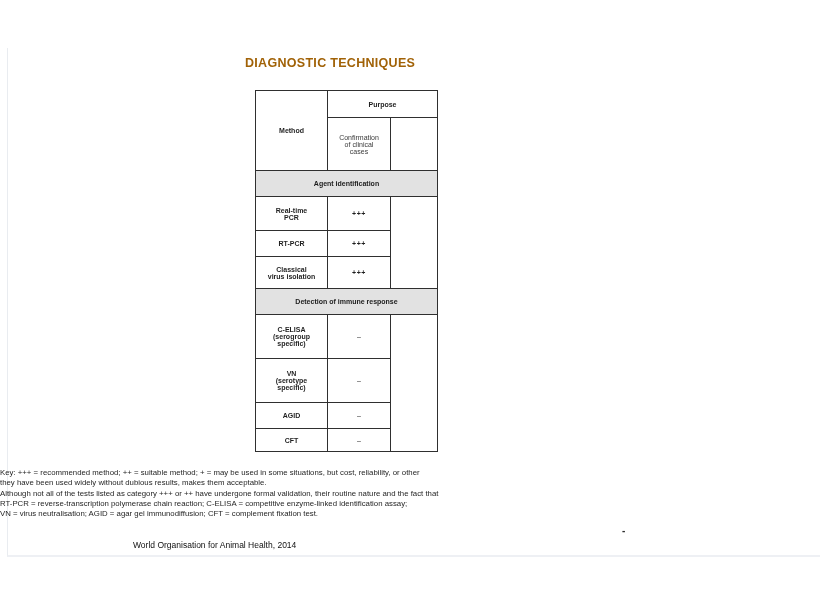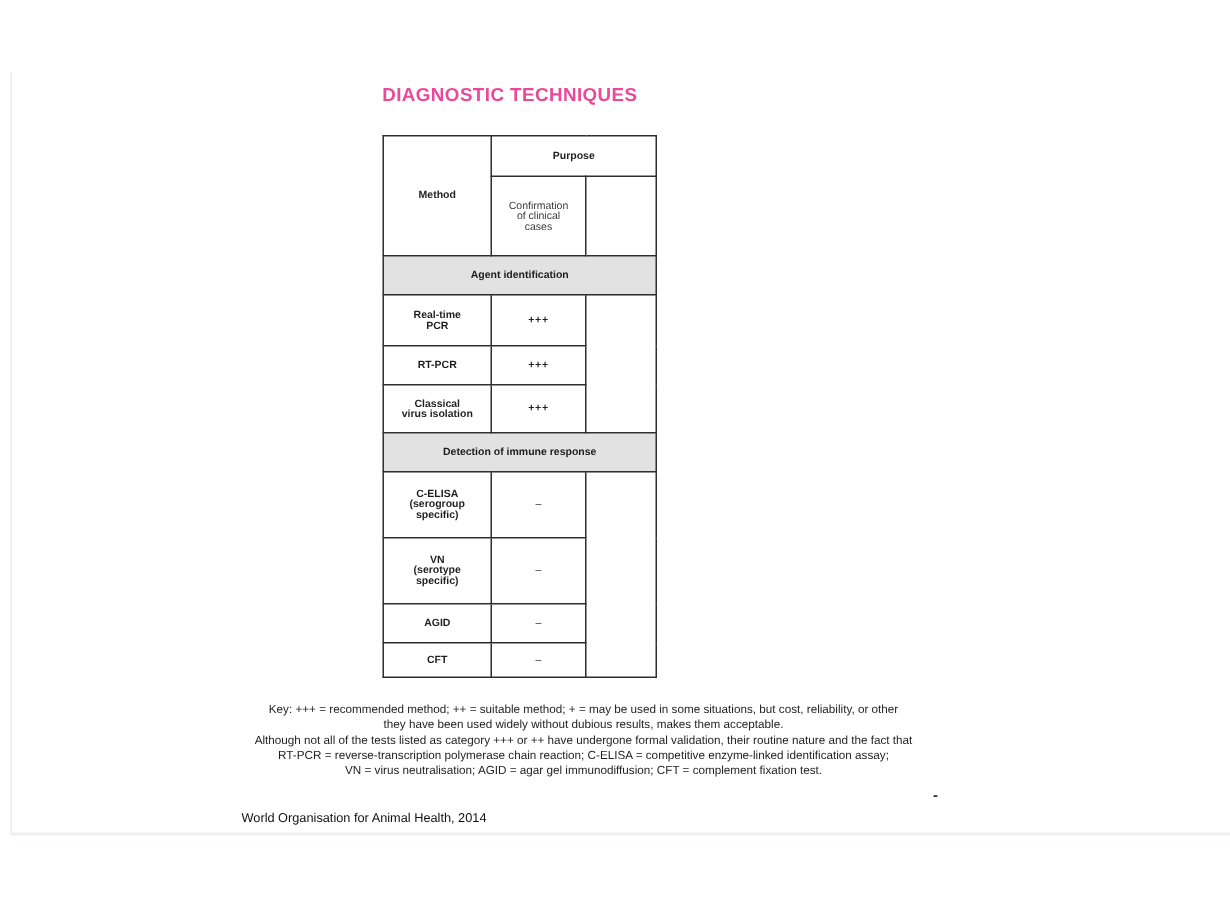--- a/index.html
+++ b/index.html
@@ -8,22 +8,22 @@
 
   .page {
     position:absolute; left:7px; top:48px; width:813px; height:509px;
     background:#ffffff;
     border-left:1px solid #e9ecf0;
     border-bottom:2px solid #eef0f4;
   }
 
   .title {
     position:absolute; left:245px; top:56px; width:180px;
-    text-align:right; font-size:12.5px; font-weight:bold;
-    color:#ec4899; letter-spacing:0.3px; white-space:nowrap;
+    text-align:left; font-size:12.5px; font-weight:bold;
+    color:#a16207; letter-spacing:0.3px; white-space:nowrap;
   }
 
   table.diag {
     position:absolute; left:255px; top:90px;
     border-collapse:collapse; table-layout:fixed;
     font-size:7px; color:#1f1f1f;
   }
   table.diag td, table.diag th {
     border:1px solid #2f2f2f;
     text-align:center; vertical-align:middle;
@@ -36,26 +36,26 @@
   tr.h34 { height:34px; } tr.h32 { height:32px; } tr.h44 { height:44px; }
   tr.h23 { height:23px; }
   td.band {
     background:#e2e2e2; font-weight:bold; font-size:7px; color:#1c1c1c;
   }
   td.val { font-weight:bold; letter-spacing:0.5px; }
   td.dash { font-weight:normal; letter-spacing:0; }
 
   .footnotes {
     position:absolute; left:0px; top:468px; width:758px;
-    text-align:center; font-size:7.8px; line-height:10.3px; color:#1f1f1f;padding-left:20px;
+    text-align:left; font-size:7.8px; line-height:10.3px; color:#1f1f1f;
   }
 
   .attribution {
     position:absolute; left:133px; top:540px;
-    font-size:8.5px; color:#101010; white-space:nowrap;margin-left:28px;
+    font-size:8.5px; color:#101010; white-space:nowrap;
   }
 
   .stray {
     position:absolute; left:622px; top:525px;
     font-size:10px; color:#2f2f2f; font-weight:bold;
   }
 </style>
 </head>
 <body>
 

